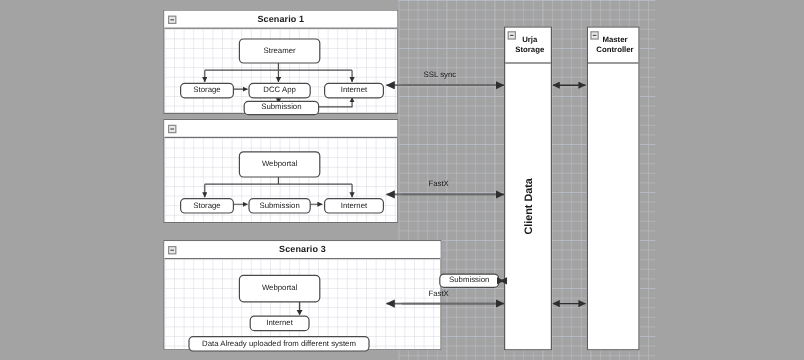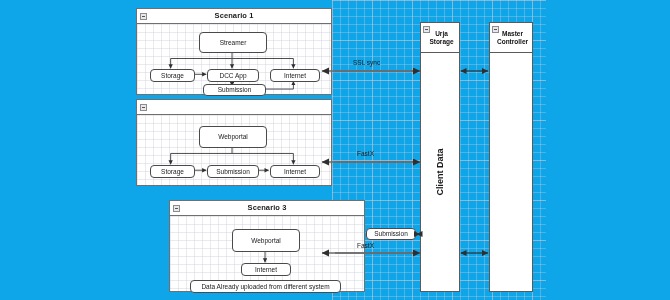--- a/index.html
+++ b/index.html
@@ -5,21 +5,21 @@
 <style>
   html, body {
     margin: 0;
     padding: 0;
     background: #ffffff;
   }
   #canvas {
     position: relative;
     width: 670px;
     height: 300px;
-    background: #0ea5e9;
+    background: #a3a3a3;
     font-family: "Liberation Sans", sans-serif;
     overflow: hidden;
   }
   
   #grid {
     position: absolute;
     left: 332px;
     top: 0px;
     width: 214px;
     height: 300px;
@@ -231,21 +231,21 @@
       </div>
       <div class="node" style="left:70px; top:50px; width:52px; height:13px;">
         <span>Submission</span>
       </div>
       <div class="node" style="left:133px; top:50px; width:50px; height:13px;">
         <span>Internet</span>
       </div>
     </div>
   </div>
 
-  <div class="scen" style="left:136px; top:200px; width:196px; height:92px;margin-left:33px;">
+  <div class="scen" style="left:136px; top:200px; width:232px; height:92px;">
     <div class="scen-head">
       <span class="collapse-icon"></span>
       <span class="scen-title">Scenario 3</span>
     </div>
     <div class="scen-body">
       <svg class="inner" viewBox="0 0 196 76" preserveAspectRatio="none">
         <defs>
           <marker id="ah3" markerWidth="5" markerHeight="5" refX="4.2" refY="2.2" orient="auto">
             <path d="M0,0 L4.4,2.2 L0,4.4 z" fill="#2f2f2f"></path>
           </marker>

